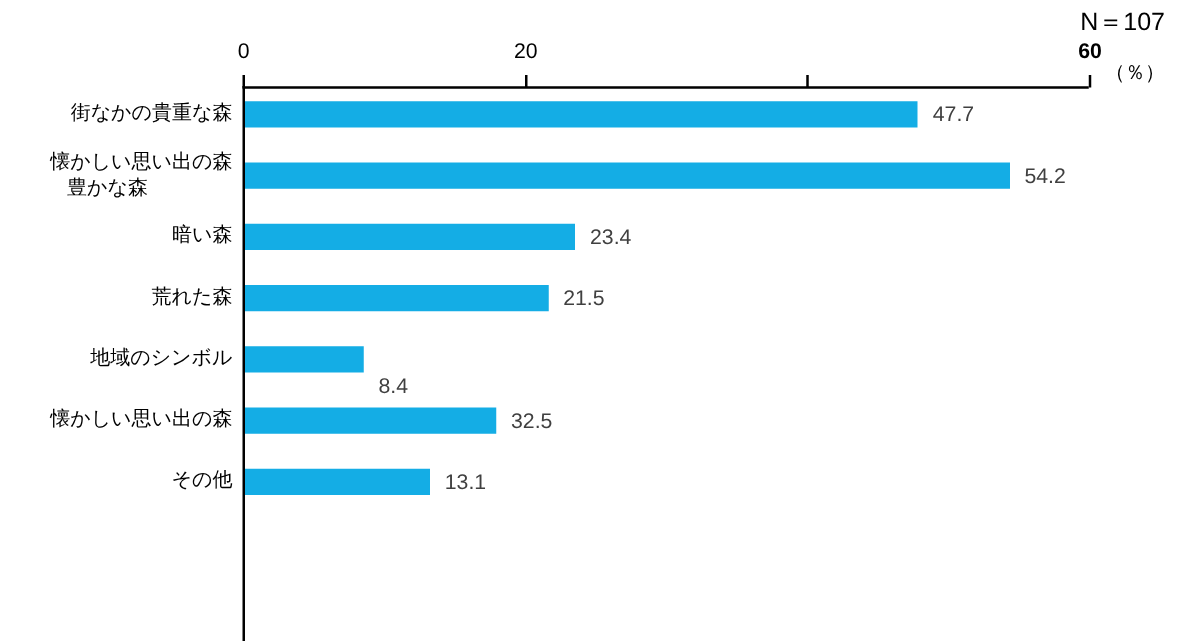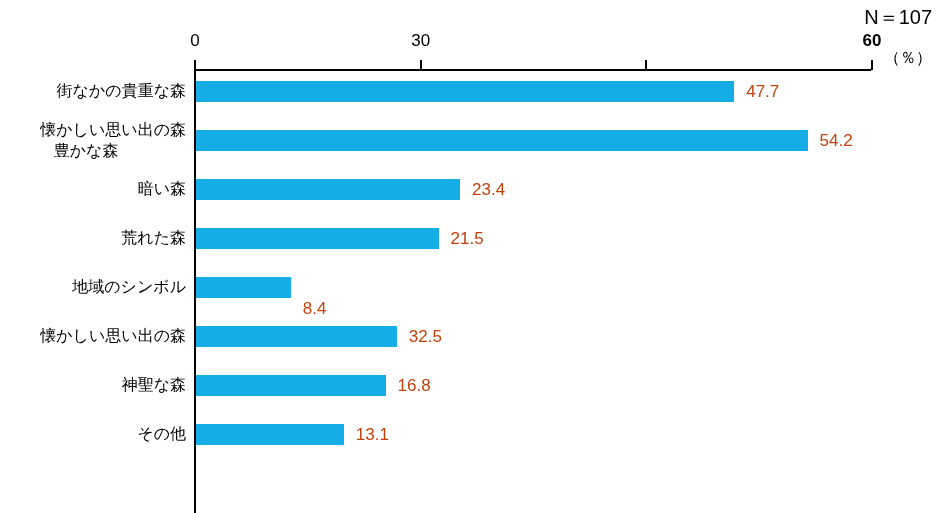--- a/index.html
+++ b/index.html
@@ -112,39 +112,39 @@
     top: 10px;
     height: 21px;
     background: #14ADE5;
   }
   .val-label {
     position: absolute;
     top: 10px;
     font-size: 17px;
     line-height: 21px;
     white-space: nowrap;
-    color: #c2410c;
+    color: #404040;
   }
 </style>
 </head>
 <body>
 
 <div id="chart-root">
 
   <div class="n-note">N＝107</div>
   <div class="pct-note">（％）</div>
 
   <div class="axis-line"></div>
   <div class="axis-vert"></div>
 
   <div id="axis-ticks">
       <div class="tick" style="left: 194px;"></div>
       <div class="tick-label" style="left: 195px;">0</div>
       <div class="tick" style="left: 419.667px;"></div>
-      <div class="tick-label" style="left: 420.667px;">30</div>
+      <div class="tick-label" style="left: 420.667px;">20</div>
       <div class="tick" style="left: 645.333px;"></div>
       <div class="tick-label" style="left: 646.333px; margin-top: 48px;">40</div>
       <div class="tick" style="left: 871px;"></div>
       <div class="tick-label" style="left: 872px; font-weight: bold;">60</div>
     </div>
 
   <div class="rows" id="rows">
       <div class="row">
         <div class="cat-label one-line">街なかの貴重な森</div>
         <div class="bar" style="width: 538.215px; background: rgb(20, 173, 229);"></div>
@@ -169,24 +169,19 @@
         <div class="cat-label one-line">地域のシンボル</div>
         <div class="bar" style="width: 94.78px; background: rgb(20, 173, 229);"></div>
         <div class="val-label" style="left: 302.78px; margin-top: 21px;">8.4</div>
       </div>
       <div class="row">
         <div class="cat-label one-line">懐かしい思い出の森</div>
         <div class="bar" style="width: 200.843px; background: rgb(20, 173, 229);"></div>
         <div class="val-label" style="left: 408.843px;">32.5</div>
       </div>
       <div class="row">
-        <div class="cat-label one-line">神聖な森</div>
-        <div class="bar" style="width: 189.56px; background: rgb(20, 173, 229);"></div>
-        <div class="val-label" style="left: 397.56px;">16.8</div>
-      </div>
-      <div class="row">
         <div class="cat-label one-line">その他</div>
         <div class="bar" style="width: 147.812px; background: rgb(20, 173, 229);"></div>
         <div class="val-label" style="left: 355.812px;">13.1</div>
       </div>
     </div>
 
 </div>
 
 </body></html>

